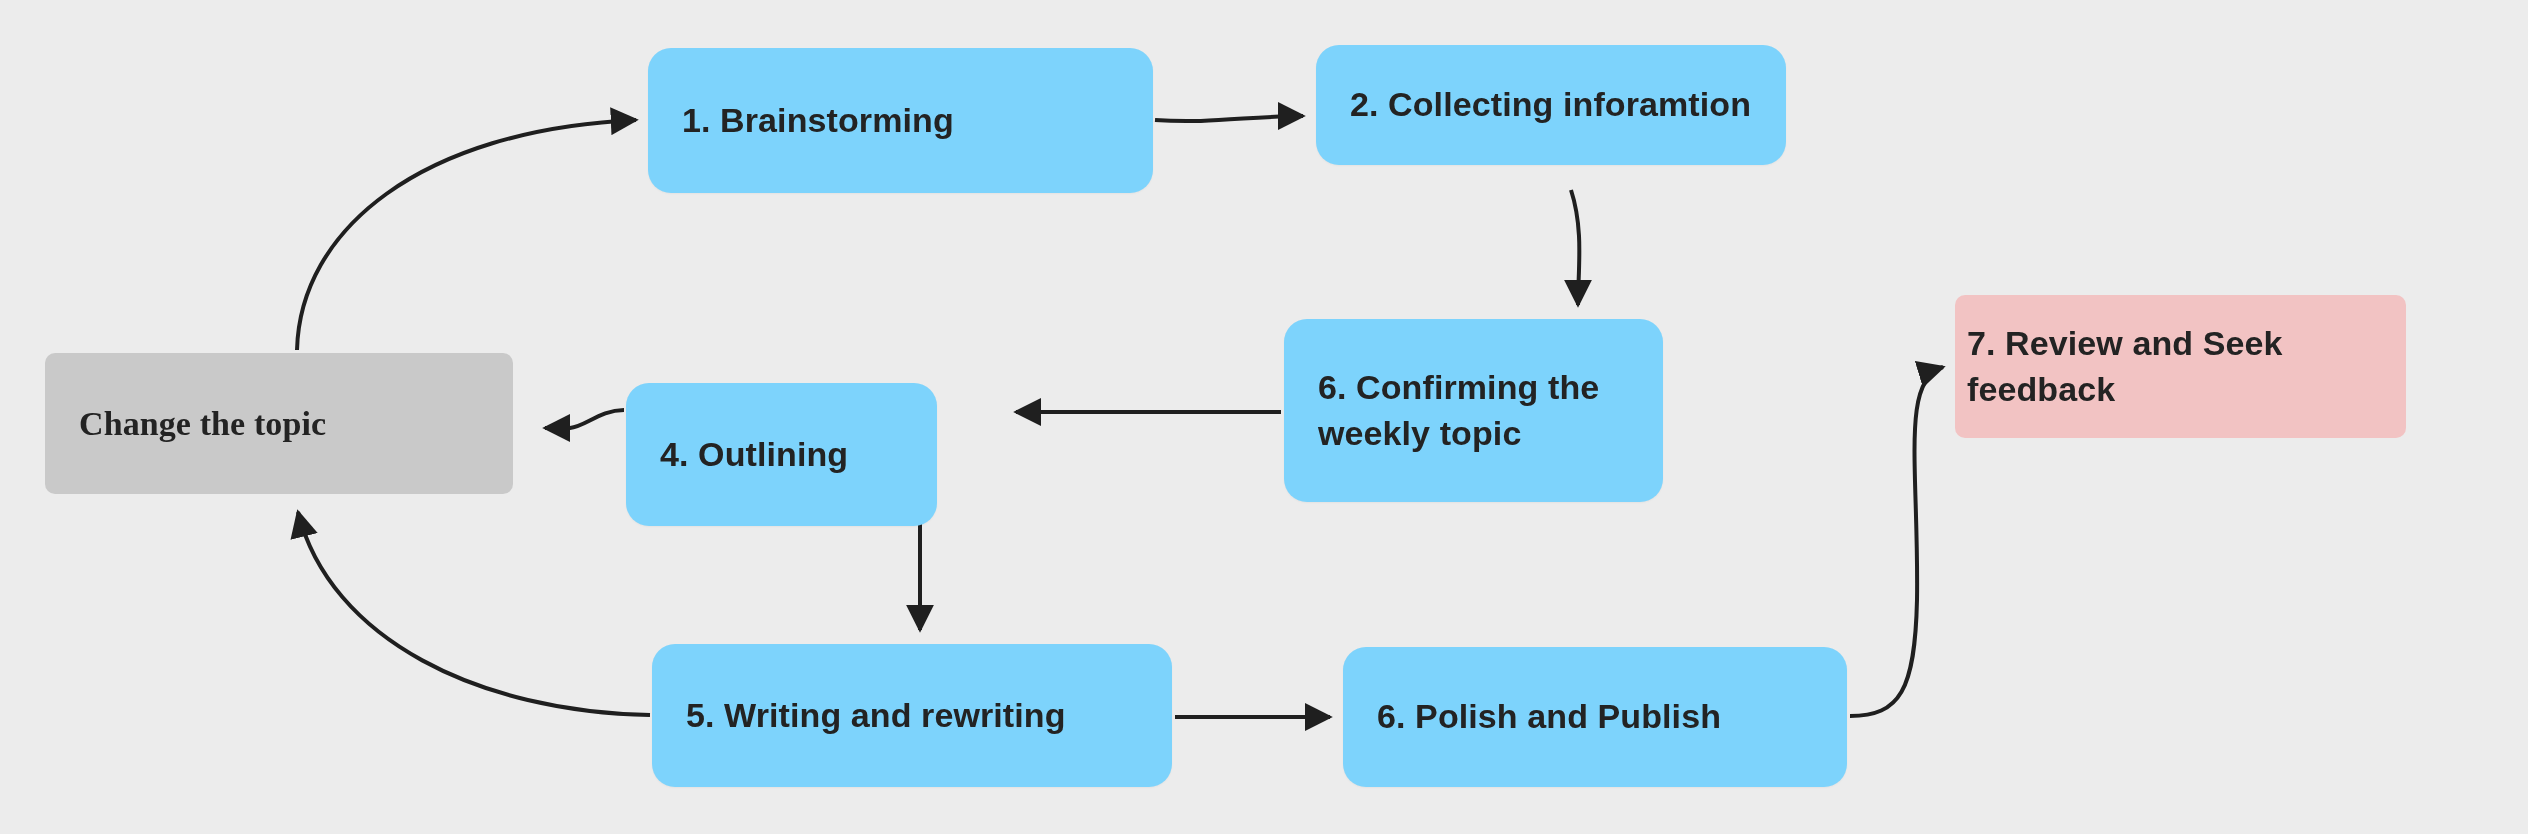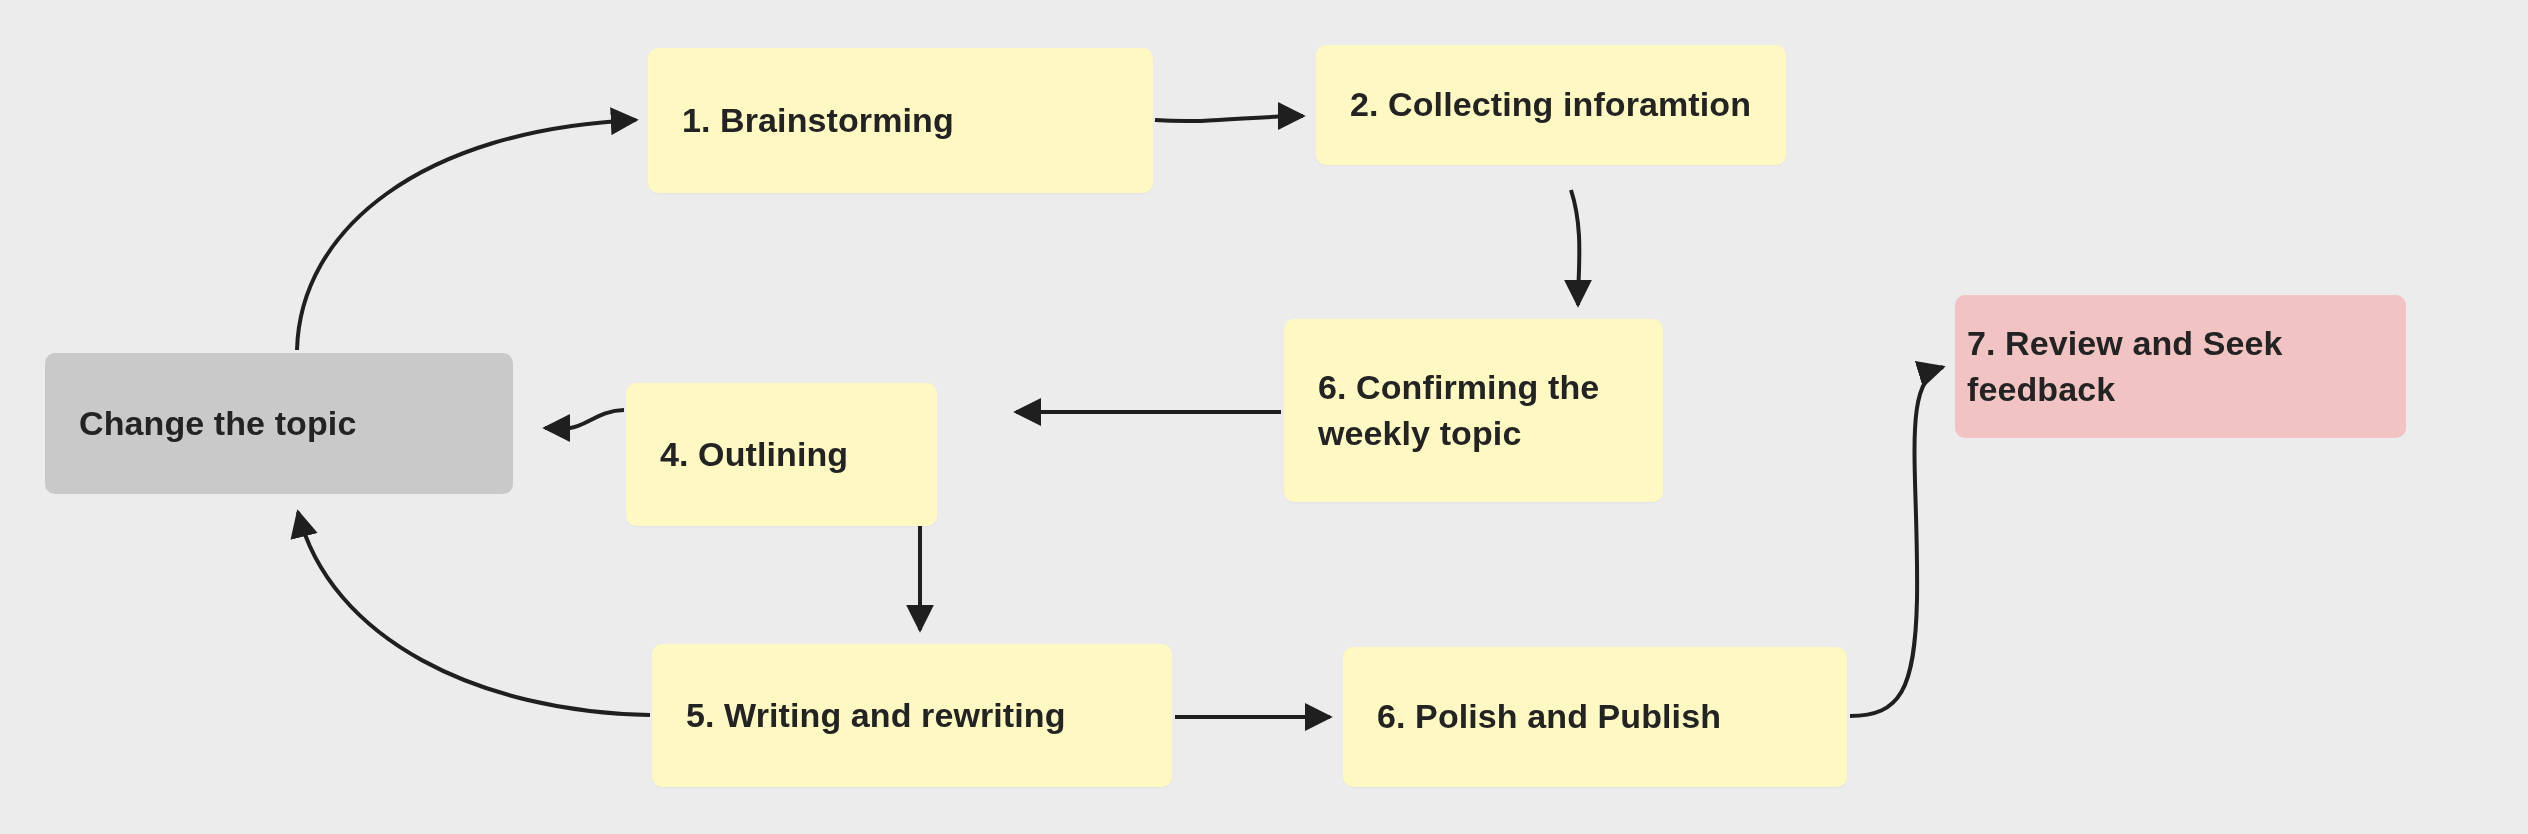--- a/index.html
+++ b/index.html
@@ -31,22 +31,23 @@
     align-items: center;
     padding: 0 34px;
     font-size: 34px;
     font-weight: bold;
     color: #232323;
     letter-spacing: 0.1px;
     line-height: 1.35;
     z-index: 2;
   }
   .node.white {
-    background: #fef9c3;
+    background: #7dd3fc;
     box-shadow: 0 1px 2px rgba(0,0,0,0.04);
+    border-radius: 23px;
   }
   .node.gray {
     background: #c9c9c9;
   }
   .node.pink {
     background: #f2c3c3;
     padding-left: 12px;
   }
   .node-label {
     display: block;
@@ -77,21 +78,21 @@
 
     <path d="M 920 485 L 920 630" fill="none" stroke="#1f1f1f" stroke-width="4" marker-end="url(#ah)"></path>
 
     <path d="M 650 715 C 480 712 330 640 298 512" fill="none" stroke="#1f1f1f" stroke-width="4" marker-end="url(#ah)"></path>
 
     <path d="M 1175 717 L 1330 717" fill="none" stroke="#1f1f1f" stroke-width="4" marker-end="url(#ah)"></path>
 
     <path d="M 1850 716 C 1900 716 1915 690 1917 600 C 1919 470 1900 380 1943 367" fill="none" stroke="#1f1f1f" stroke-width="4" marker-end="url(#ah)"></path>
   </svg>
 
-  <div class="node gray" style="left:45px; top:353px; width:468px; height:141px;">
+  <div class="node gray" style="left:45px; top:353px; width:468px; height:141px;font-family:Liberation Serif, serif;">
     <span class="node-label">Change the topic</span>
   </div>
 
   <div class="node white" style="left:648px; top:48px; width:505px; height:145px;">
     <span class="node-label">1. Brainstorming</span>
   </div>
 
   <div class="node white" style="left:1316px; top:45px; width:470px; height:120px;">
     <span class="node-label">2. Collecting inforamtion</span>
   </div>

